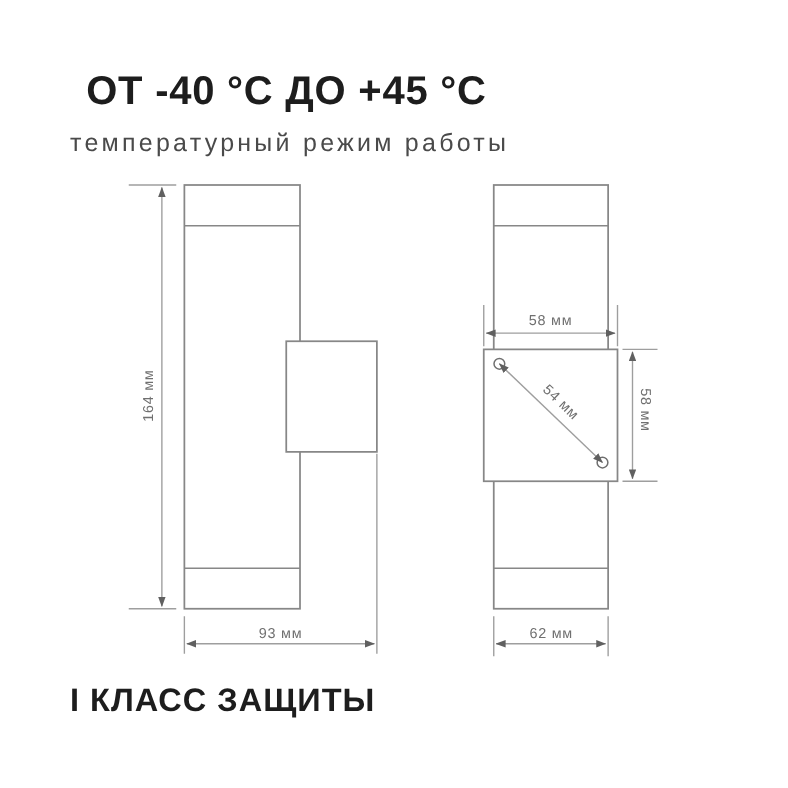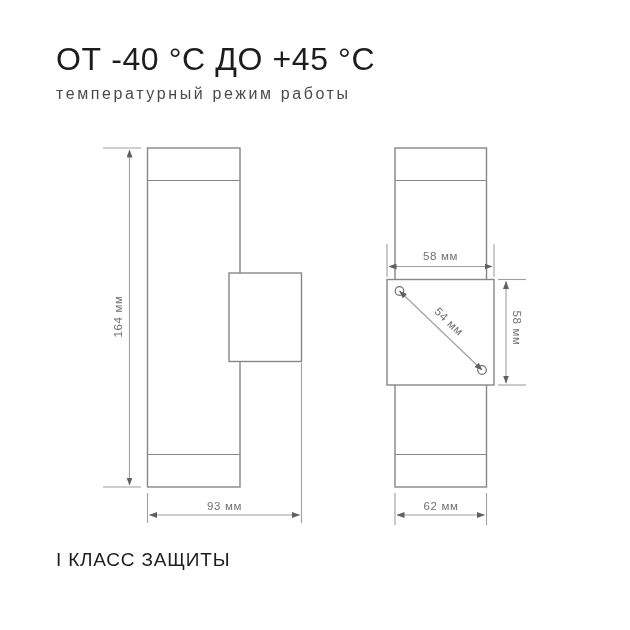--- a/index.html
+++ b/index.html
@@ -5,30 +5,30 @@
   html, body { margin: 0; padding: 0; }
   body {
     width: 630px; height: 630px;
     background: #ffffff;
     font-family: "Liberation Sans", sans-serif;
     position: relative;
     overflow: hidden;
   }
   .hdr { position: absolute; left: 56px; top: 41px; }
   .hdr h1 {
-    margin: 0; font-size: 32px; font-weight: 400;
+    margin: 13px; font-size: 32px; font-weight: 700;
     color: #1d1d1d; letter-spacing: 0.6px; line-height: 37px; white-space: nowrap;
   }
   .hdr p {
-    margin: 4px 0 0; font-size: 16px; font-weight: 400;
+    margin: 4px 0 0; font-size: 20px; font-weight: 400;
     color: #4a4a4a; letter-spacing: 2.6px; line-height: 23px; white-space: nowrap;
   }
   .ftr { position: absolute; left: 56px; top: 547px; }
   .ftr h2 {
-    margin: 0; font-size: 19px; font-weight: 400;
+    margin: 0; font-size: 26px; font-weight: 700;
     color: #1d1d1d; letter-spacing: 0.8px; line-height: 26px; white-space: nowrap;
   }
   .ftr p {
     margin: 3px 0 0; font-size: 17px; font-weight: 400;
     color: #4a4a4a; letter-spacing: 0.5px; line-height: 20px; white-space: nowrap;
   }
   svg.drawing { position: absolute; left: 0; top: 0; }
   .obj   { fill: #ffffff; stroke: #878787; stroke-width: 1.4; }
   .objln { stroke: #878787; stroke-width: 1.2; fill: none; }
   .hole  { fill: #ffffff; stroke: #6f6f6f; stroke-width: 1.2; }

